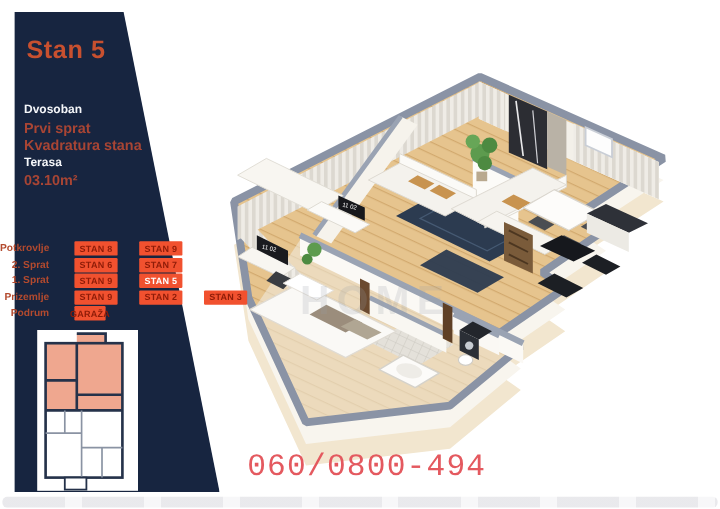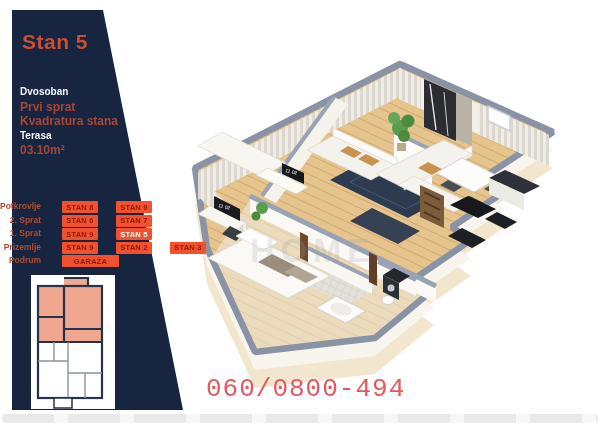--- a/index.html
+++ b/index.html
@@ -22,21 +22,21 @@
   .info .r { color:#a84534; font-weight:bold; font-size:12px; }
   .floors { position:absolute; left:0; top:201px; }
   .frow { display:flex; height:13.5px; }
   .flabel { width:44px; text-align:right; padding-right:3px; color:#b34a2e;
     font-size:8.5px; font-weight:bold; flex:0 0 44px; }
   .fbtn { width:36px; height:12px; margin-left:18px; background:#f1512f;
     color:#8e1c08; font-size:7.5px; font-weight:bold; display:flex;
     align-items:center; justify-content:center; border:0; border-radius:1px;
     cursor:pointer; letter-spacing:.2px; }
   .fbtn.active { color:#ffffff; }
-  .fbtn.wide { width:57px; }
+  .fbtn.wide { width:26px; }
   .thumb { position:absolute; left:28px; top:273px; }
 
   
   .phone { position:absolute; left:206px; top:374px; font-size:26px;
     color:#e4595f; letter-spacing:1px;font-family:Liberation Mono, monospace; }
   .bstrip { position:absolute; left:2px; top:414px; width:596px; height:9px;
     border-radius:4px; opacity:.8;
     background:repeating-linear-gradient(90deg,#e4e4e8 0 52px,#f5f5f7 52px 66px); }
 </style>
 </head>

